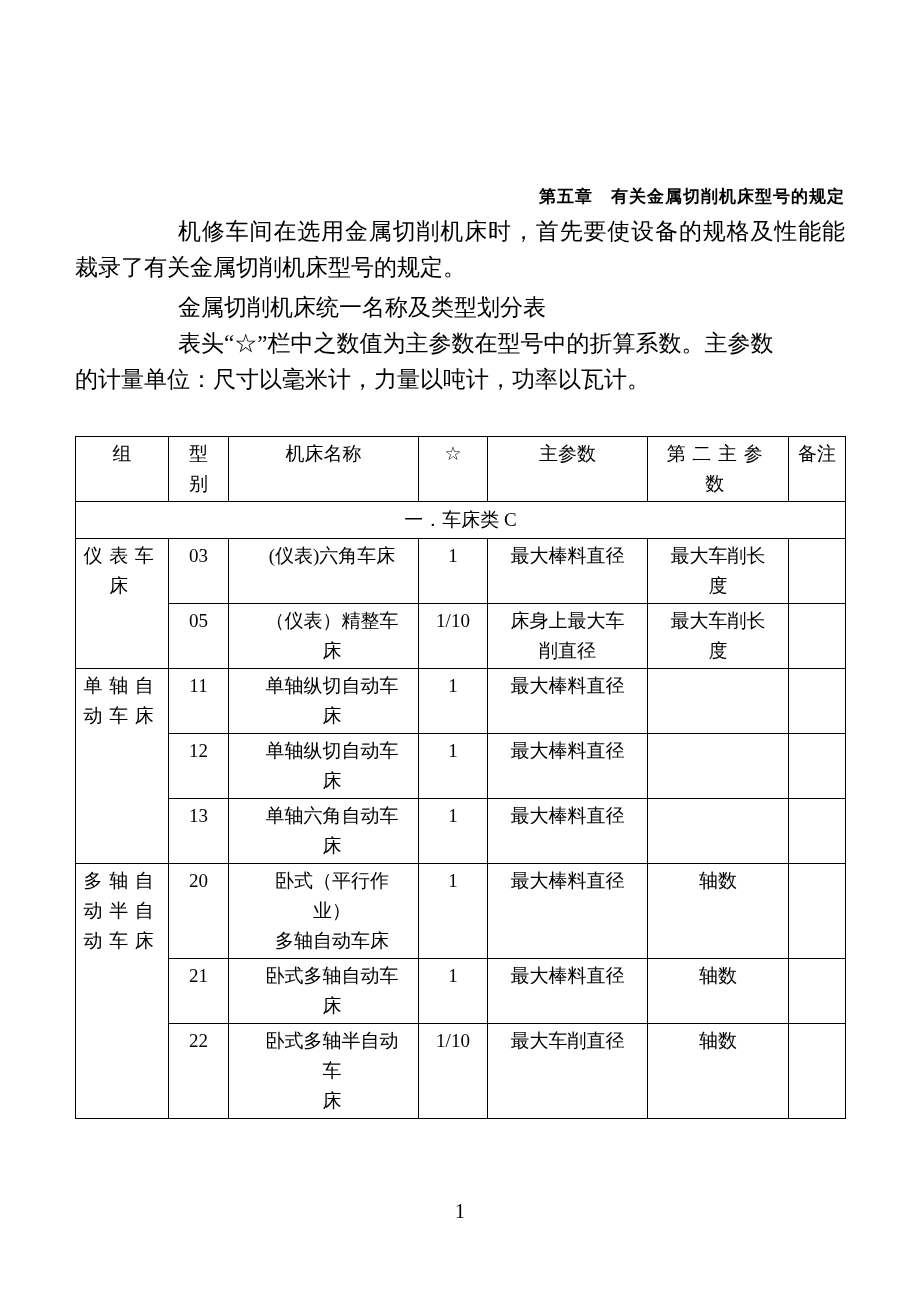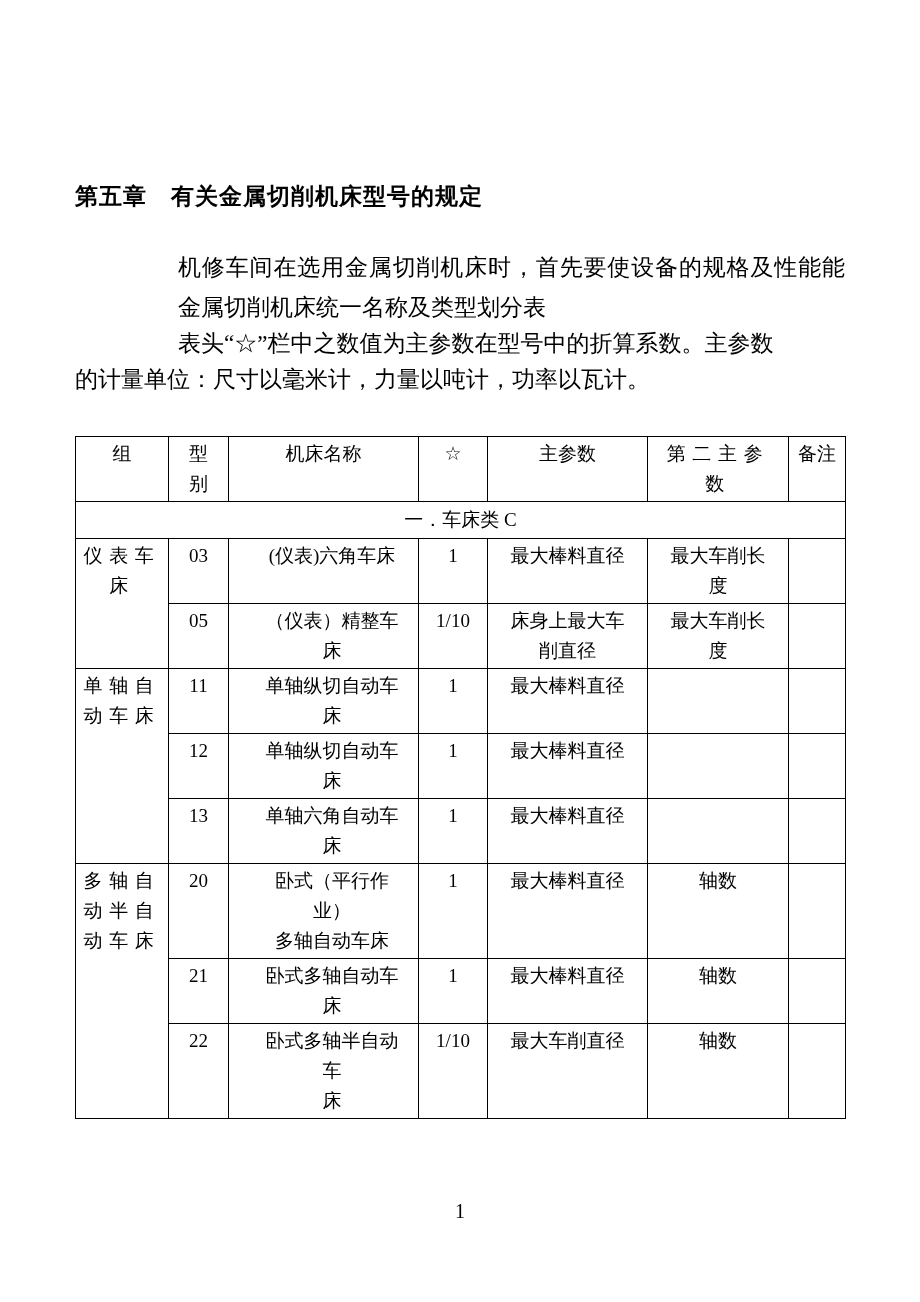--- a/index.html
+++ b/index.html
@@ -5,27 +5,27 @@
   * { margin: 0; padding: 0; box-sizing: border-box; }
   html, body { background: #ffffff; }
   body {
     width: 920px; height: 1302px;
     position: relative;
     color: #000;
     font-family: "Liberation Serif", "DejaVu Serif", serif;
   }
   .page { padding: 180px 75px 0 75px; }
   .title {
-    text-align: left;
-    font-size: 23px;
+    text-align: right;
+    font-size: 17px;
     line-height: 34px;
     font-weight: bold;
     letter-spacing: 1px;
   }
-  .intro { margin-top: 36px; }
+  .intro { }
   .line { font-size: 23px; line-height: 36px; }
   .jline { text-align: justify; text-align-last: justify; }
   .indent { text-indent: 103px; }
   .subtitle { margin-top: 4px; }
   table.machine-table {
     width: 770px;
     margin-top: 38px;
     border-collapse: collapse;
     table-layout: fixed;
     font-size: 19px;
@@ -54,20 +54,21 @@
 </style>
 </head>
 <body>
 
 <div class="page">
 
   <h1 class="title">第五章　有关金属切削机床型号的规定</h1>
 
   <div class="intro">
     <div class="line jline indent">机修车间在选用金属切削机床时，首先要使设备的规格及性能能</div>
+    <div class="line">裁录了有关金属切削机床型号的规定。</div>
   </div>
 
   <div class="line indent subtitle">金属切削机床统一名称及类型划分表</div>
 
   <div class="note">
     <div class="line indent">表头“☆”栏中之数值为主参数在型号中的折算系数。主参数</div>
     <div class="line">的计量单位：尺寸以毫米计，力量以吨计，功率以瓦计。</div>
   </div>
 
   <table class="machine-table">

